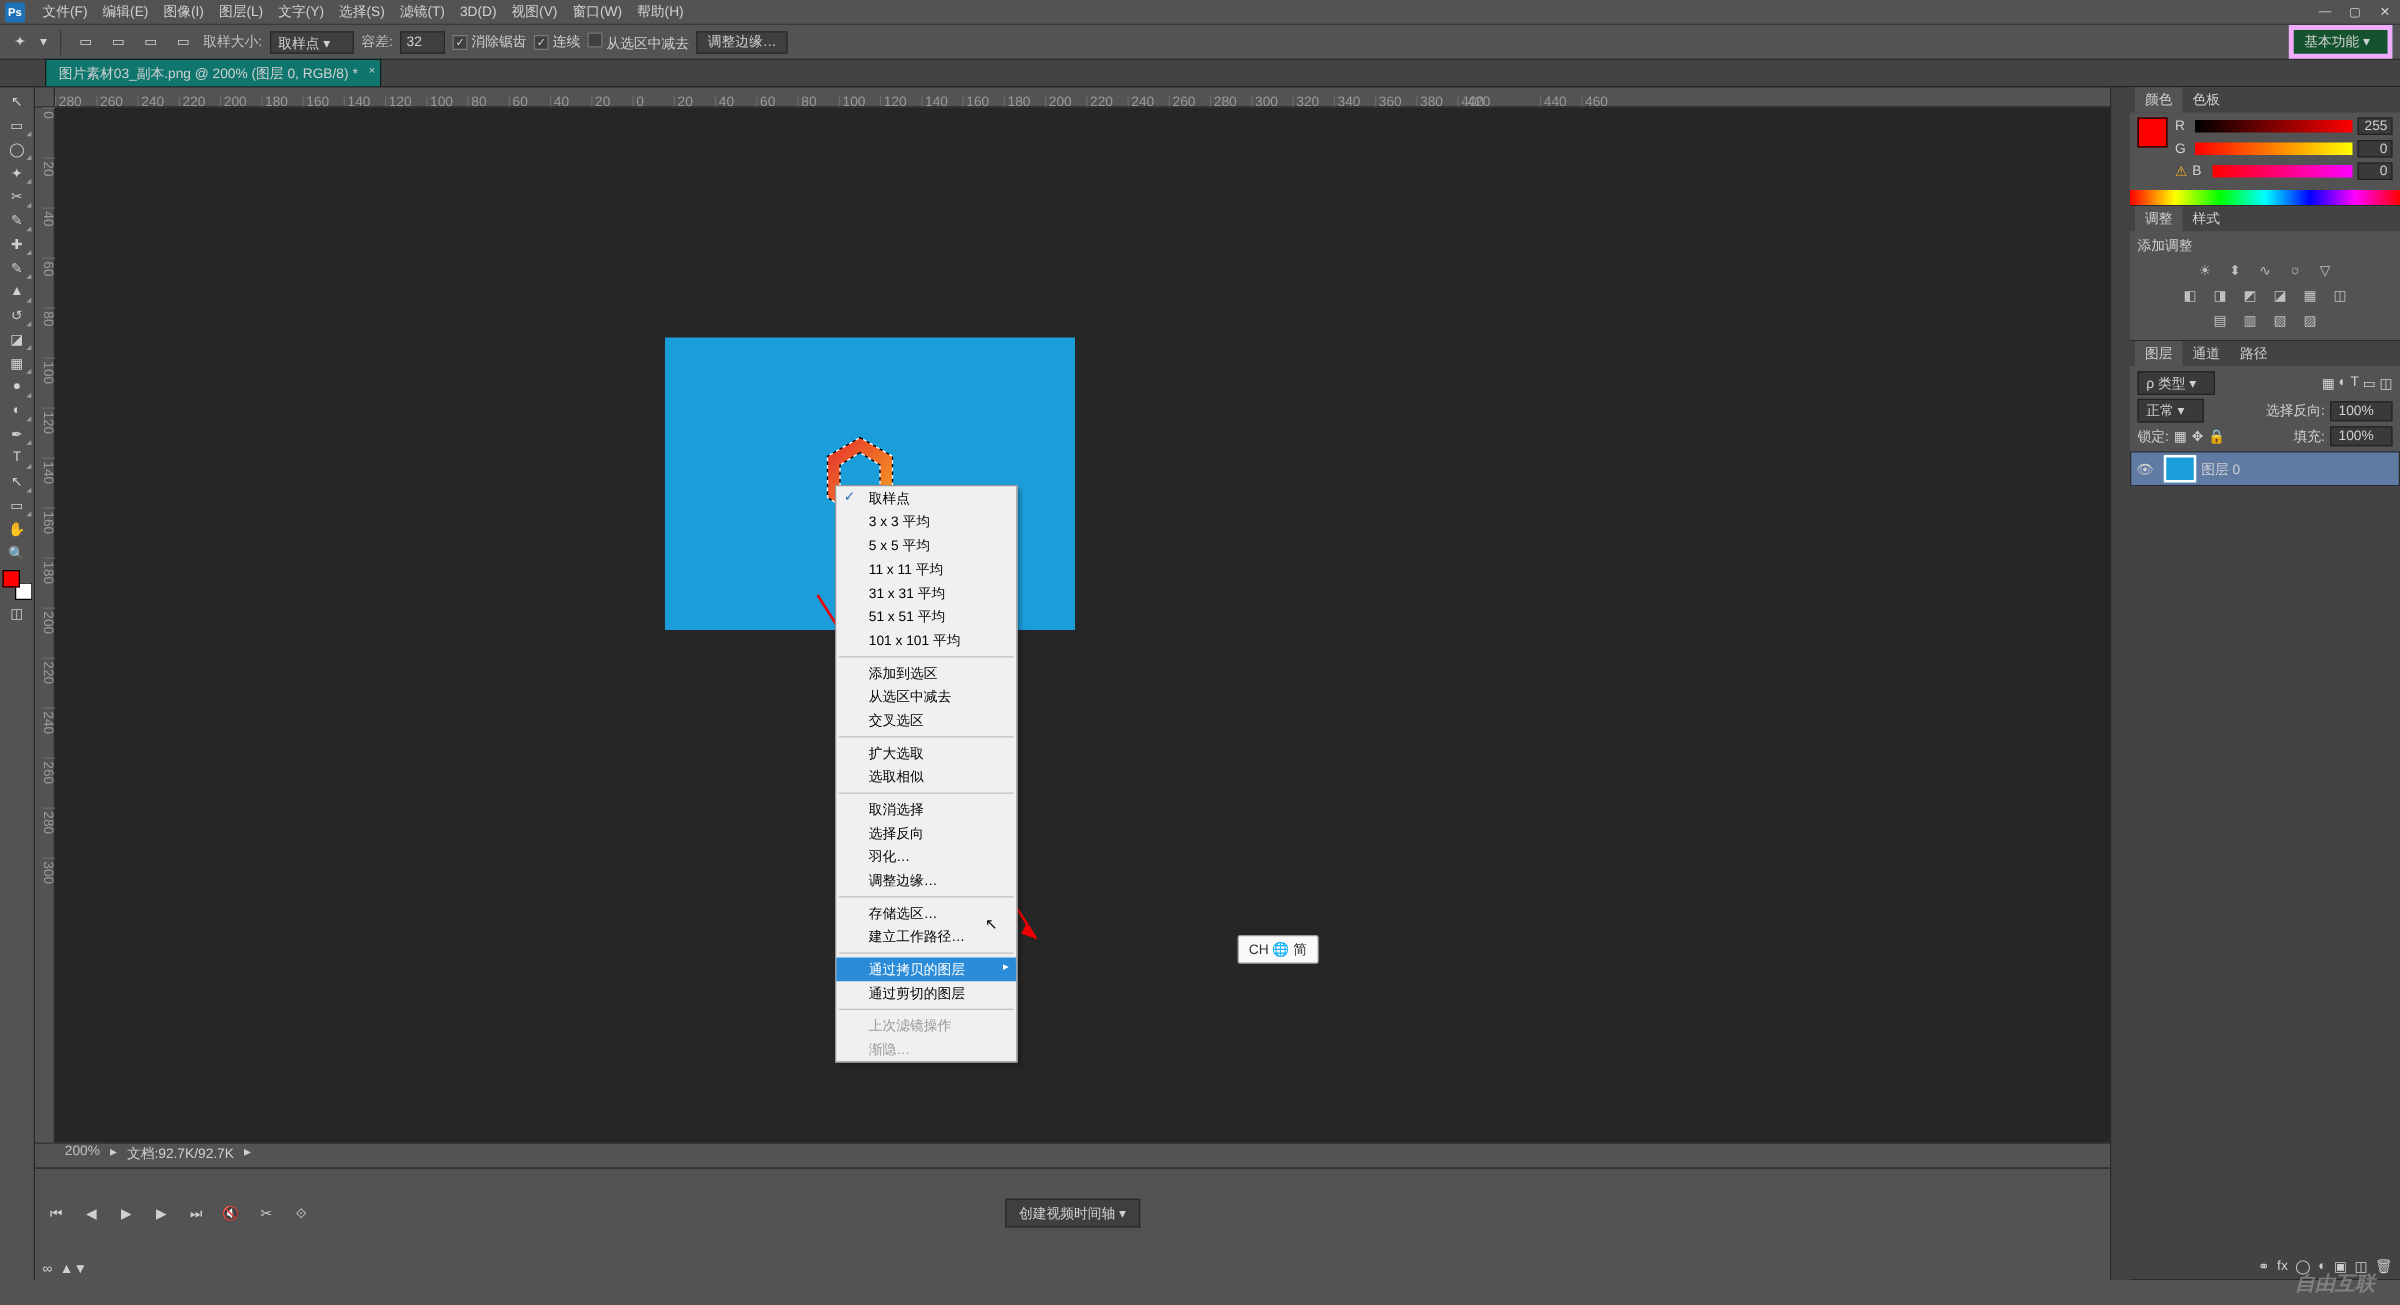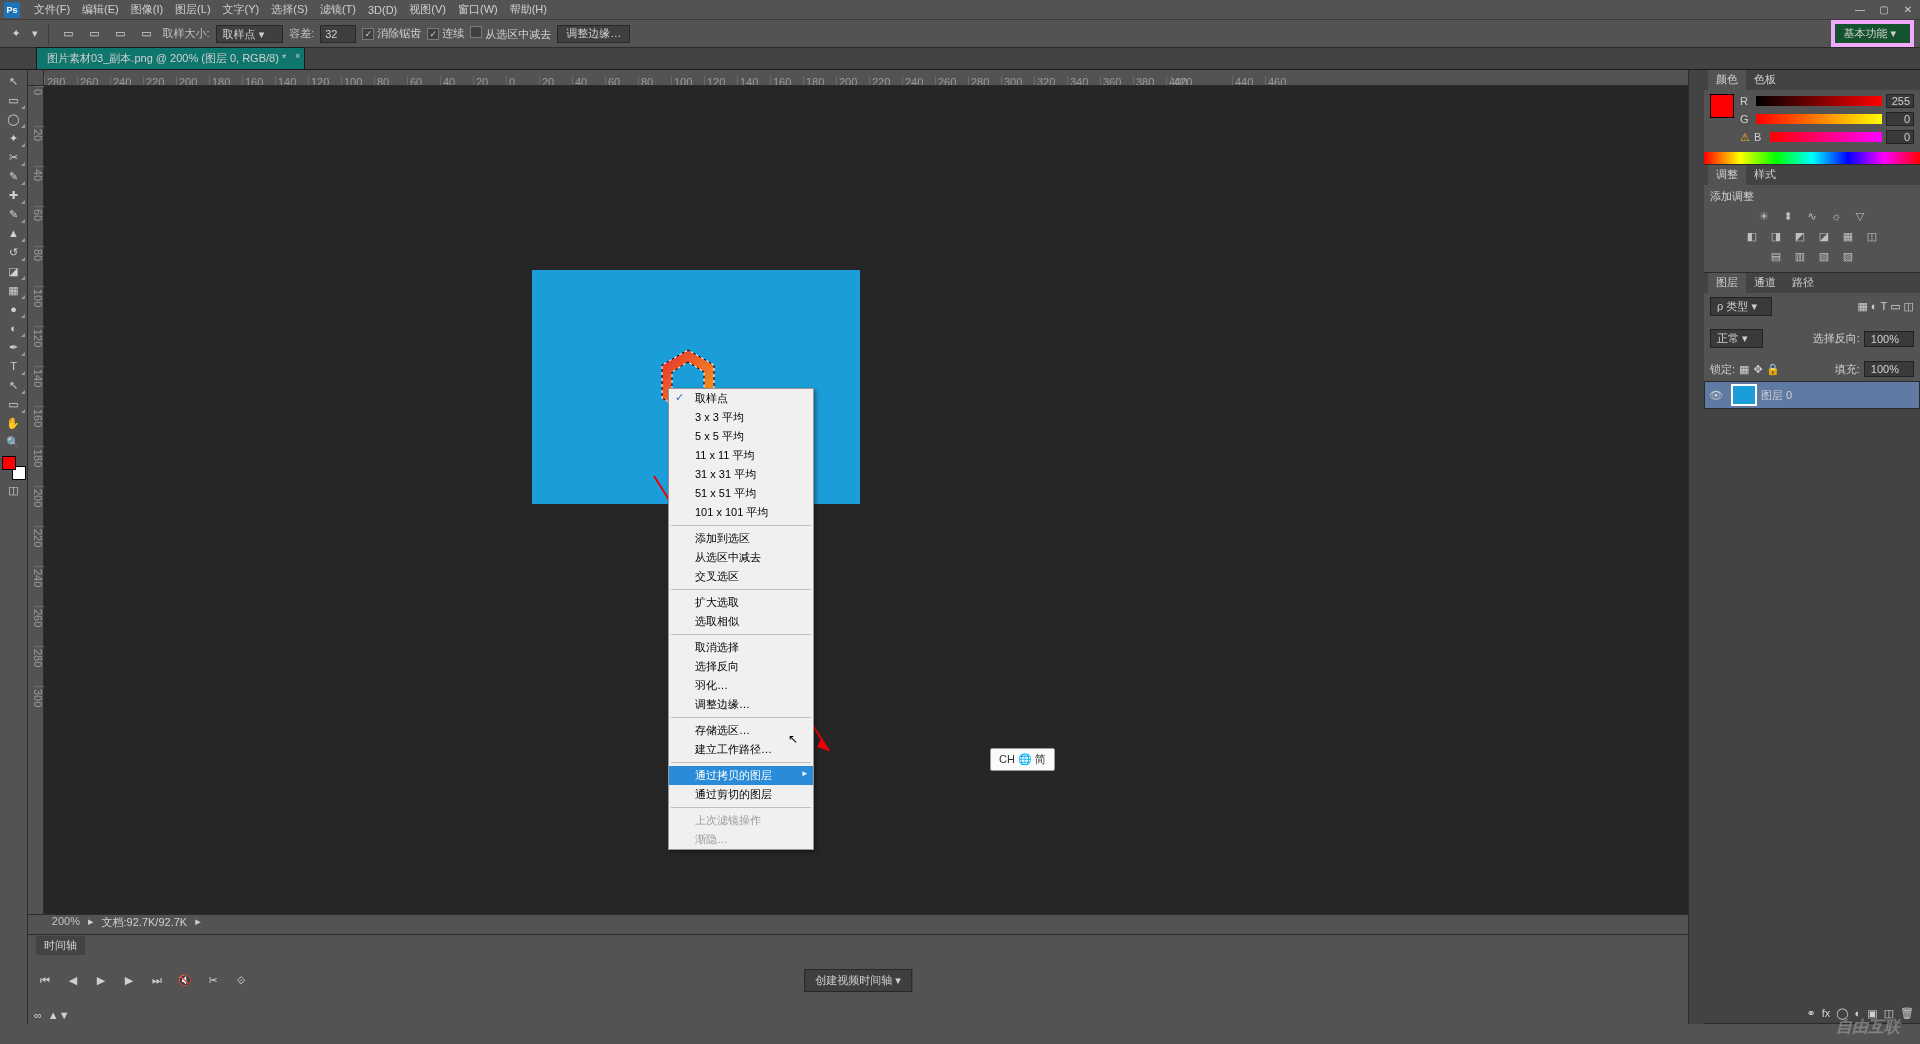--- a/index.html
+++ b/index.html
@@ -83,21 +83,21 @@
 .slider-track { flex: 1; height: 10px; background: linear-gradient(to right, #000, #f00); position: relative; }
 .slider-track.g { background: linear-gradient(to right, #f00, #ff0); }
 .slider-track.b { background: linear-gradient(to right, #f00, #f0f); }
 .slider-val { width: 28px; background: #3a3a3a; text-align: right; padding: 0 3px; border: 1px solid #222; }
 .hue-bar { height: 12px; background: linear-gradient(to right, #f00, #ff0, #0f0, #0ff, #00f, #f0f, #f00); margin-top: 4px; }
 
 .adjust-panel .adj-row { display: flex; gap: 6px; justify-content: center; margin: 4px 0; }
 .adj-icon { width: 18px; height: 16px; display: flex; align-items: center; justify-content: center; color: #c0c0c0; }
 
 .layer-panel { flex: 1; display: flex; flex-direction: column; }
-.layer-controls { padding: 4px 6px; display: flex; flex-direction: column; gap: 13px; }
+.layer-controls { padding: 4px 6px; display: flex; flex-direction: column; gap: 3px; }
 .lc-row { display: flex; align-items: center; gap: 4px; }
 .lc-sel { background: #3a3a3a; border: 1px solid #222; padding: 1px 14px 1px 6px; }
 .lc-icons { display: flex; gap: 3px; margin-left: auto; }
 .layer-list { flex: 1; background: #434343; }
 .layer-row { height: 28px; display: flex; align-items: center; background: #5f7aa3; border: 1px solid #2b2b2b; }
 .eye { width: 22px; display: flex; align-items: center; justify-content: center; }
 .thumb { width: 26px; height: 22px; background: #1b9dd9; border: 2px solid #fff; margin: 0 4px; }
 .layer-foot { height: 20px; background: #434343; display: flex; align-items: center; justify-content: flex-end; gap: 6px; padding: 0 6px; }
 
 
@@ -275,23 +275,20 @@
       </div>
     </div>
     <div class="statusbar">
       <input value="200%" style="">
       <span>▸</span>
       <span>文档:92.7K/92.7K</span>
       <span>▸</span>
     </div>
 
     <div class="timeline">
-      <div class="timeline-tab">
-        <div class="tl-tab">时间轴</div>
-      </div>
       <div class="timeline-body">
         <div class="tl-btn">⏮</div>
         <div class="tl-btn">◀</div>
         <div class="tl-btn">▶</div>
         <div class="tl-btn">▶</div>
         <div class="tl-btn">⏭</div>
         <div class="tl-btn">🔇</div>
         <div class="tl-btn">✂</div>
         <div class="tl-btn">⟐</div>
         <div class="tl-center-btn"><span>创建视频时间轴</span> ▾</div>

